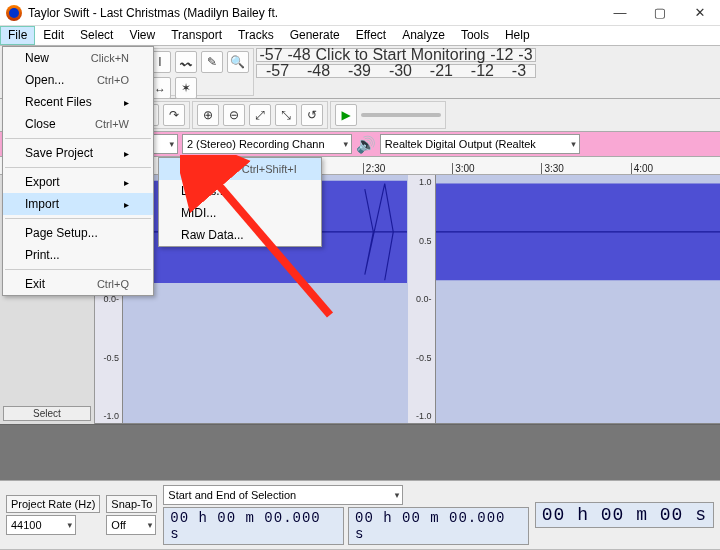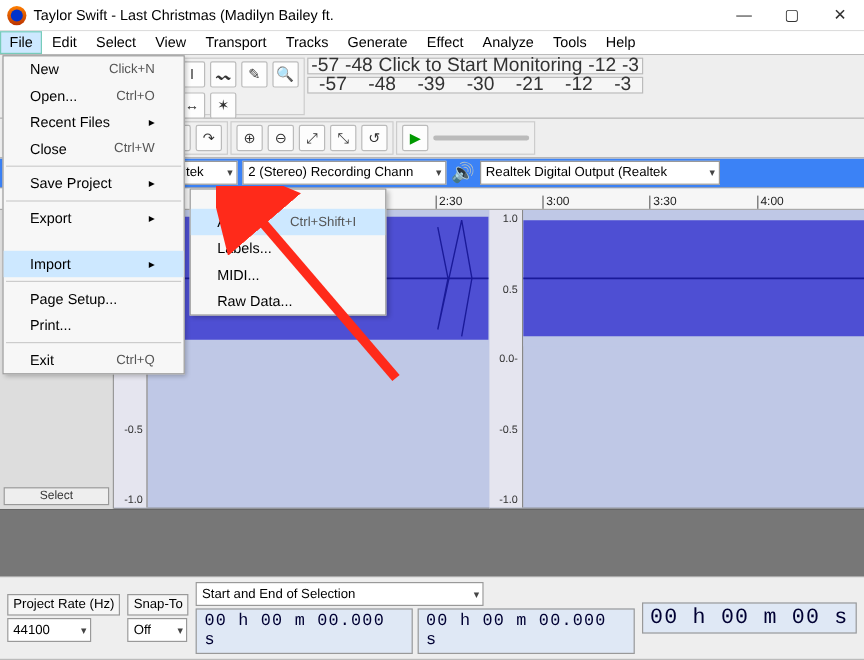--- a/index.html
+++ b/index.html
@@ -9,35 +9,35 @@
   .titlebar .icon::after{content:"";position:absolute;inset:3px;border-radius:50%;background:#0033cc}
   .titlebar .t { font-size: 12px; flex: 1; }
   .winbtn { width: 40px; height: 26px; display: flex; align-items: center; justify-content: center; font-size: 13px; color: #333; }
   .menubar { height: 20px; background: #fff; display: flex; border-bottom: 1px solid #bbb; font-size: 12px; }
   .menubar .m { padding: 2px 8px; cursor: default; }
   .menubar .m.open { background: #cde8ff; border: 1px solid #7cb; padding:1px 7px}
   
   .menu { position: absolute; background: #f7f7f7; border: 1px solid #999; box-shadow: 2px 2px 4px rgba(0,0,0,.25); font-size: 12px; z-index: 50; }
   .menu .mi { display: flex; justify-content: space-between; align-items: center; padding: 4px 24px 4px 22px; white-space: nowrap; min-width: 150px; position:relative }
   .menu .mi.hassub::after { content:"▸"; margin-left: 12px; font-size: 10px; }
-  .menu .mi.hl { background: #cde8ff; margin-top: 16px; }
+  .menu .mi.hl { background: #cde8ff; }
   .menu .sep { height: 1px; background: #ccc; margin: 3px 2px; }
   .menu .mi .sc { color:#555; font-size:11px; margin-left:20px;}
   #file-menu { left: 2px; top: 46px; }
   #import-menu { left: 158px; top: 157px; }
   
   .toolbars { background:#eee; border-bottom:1px solid #aaa; padding:2px; display:flex; flex-wrap:wrap; gap:2px; position:relative }
   .tbgroup { background:#f0f0f0; border:1px solid #ccc; padding:2px 4px; display:flex; align-items:center; gap:4px; }
   .tbtn { width:22px;height:22px;border:1px solid #bbb;background:#fdfdfd;display:flex;align-items:center;justify-content:center;font-size:12px;border-radius:2px;color:#333}
   .tbtn.rec{color:#c00}
   .meter { width:280px; height:14px; background:#f6f6f6;border:1px solid #bbb; font-size:8px; display:flex;align-items:center;justify-content:space-around;color:#444}
   .tslot{font-size:16px;color:#333}
   .combo { height:20px;border:1px solid #999;background:#fff;font-size:11px;padding:0 14px 0 4px;display:flex;align-items:center;position:relative}
   .combo::after{content:"▾";position:absolute;right:3px;font-size:9px;color:#444}
-  .microw{display:flex;gap:4px;align-items:center;background:#3b82f6;border-bottom:1px solid #aaa;padding:2px 24px}
+  .microw{display:flex;gap:4px;align-items:center;background:#f9a8d4;border-bottom:1px solid #aaa;padding:2px 4px}
   
   .timeline{height:18px;background:#f6f6f6;border-bottom:1px solid #aaa;display:flex;font-size:10px;align-items:flex-end;padding-left:95px}
   .timeline .tk{flex:1;border-left:1px solid #666;padding-left:2px;color:#222}
   .track{display:flex;height:250px;border-bottom:1px solid #666}
   .trackhead{width:95px;background:#ddd;border-right:1px solid #999;font-size:10px;padding:3px;display:flex;flex-direction:column;justify-content:flex-end;color:#333}
   .chans{flex:1;display:flex;flex-direction:row}
   .chan{flex:1;background:#bfc8e6;position:relative;border-bottom:1px solid #888}
   .chan .scalecol{position:absolute;left:0;top:0;bottom:0;width:28px;background:#e5e5ef;border-right:1px solid #888;font-size:9px;display:flex;flex-direction:column;justify-content:space-between;align-items:flex-end;padding:2px 3px;color:#333}
   .wave{position:absolute;left:28px;right:0;top:0;bottom:0}
   

